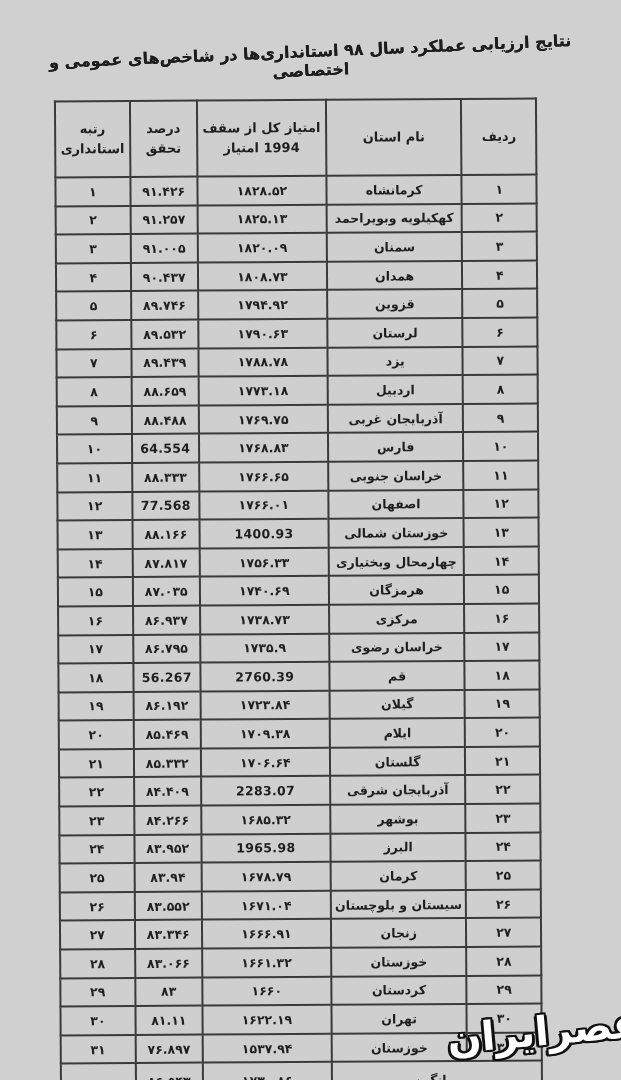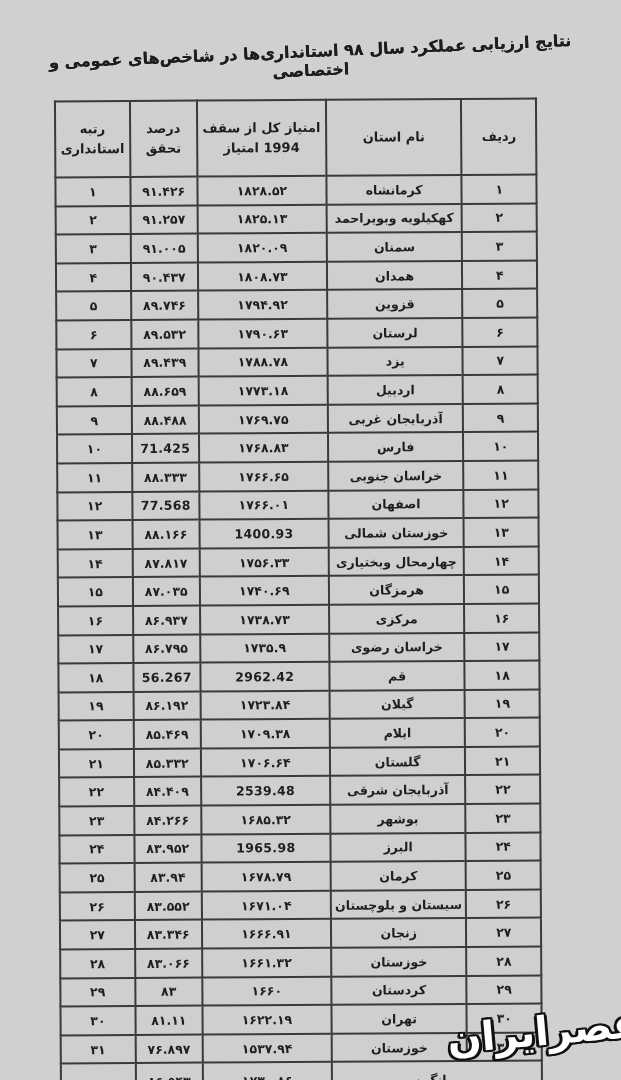--- a/index.html
+++ b/index.html
@@ -183,21 +183,21 @@
     <td>آذربایجان غربی</td>
     <td class="num">۱۷۶۹.۷۵</td>
     <td class="num">۸۸.۴۸۸</td>
     <td class="num">۹</td>
   </tr>
 
   <tr>
     <td class="num">۱۰</td>
     <td>فارس</td>
     <td class="num">۱۷۶۸.۸۳</td>
-    <td class="num">71.425</td>
+    <td class="num">64.554</td>
     <td class="num">۱۰</td>
   </tr>
 
   <tr>
     <td class="num">۱۱</td>
     <td>خراسان جنوبی</td>
     <td class="num">۱۷۶۶.۶۵</td>
     <td class="num">۸۸.۳۳۳</td>
     <td class="num">۱۱</td>
   </tr>
@@ -246,21 +246,21 @@
     <td class="num">۱۷</td>
     <td>خراسان رضوی</td>
     <td class="num">۱۷۳۵.۹</td>
     <td class="num">۸۶.۷۹۵</td>
     <td class="num">۱۷</td>
   </tr>
 
   <tr>
     <td class="num">۱۸</td>
     <td>قم</td>
-    <td class="num">2962.42</td>
+    <td class="num">2760.39</td>
     <td class="num">56.267</td>
     <td class="num">۱۸</td>
   </tr>
 
   <tr>
     <td class="num">۱۹</td>
     <td>گیلان</td>
     <td class="num">۱۷۲۳.۸۴</td>
     <td class="num">۸۶.۱۹۲</td>
     <td class="num">۱۹</td>
@@ -278,21 +278,21 @@
     <td class="num">۲۱</td>
     <td>گلستان</td>
     <td class="num">۱۷۰۶.۶۴</td>
     <td class="num">۸۵.۳۳۲</td>
     <td class="num">۲۱</td>
   </tr>
 
   <tr>
     <td class="num">۲۲</td>
     <td>آذربایجان شرقی</td>
-    <td class="num">2539.48</td>
+    <td class="num">2283.07</td>
     <td class="num">۸۴.۴۰۹</td>
     <td class="num">۲۲</td>
   </tr>
 
   <tr>
     <td class="num">۲۳</td>
     <td>بوشهر</td>
     <td class="num">۱۶۸۵.۳۲</td>
     <td class="num">۸۴.۲۶۶</td>
     <td class="num">۲۳</td>

